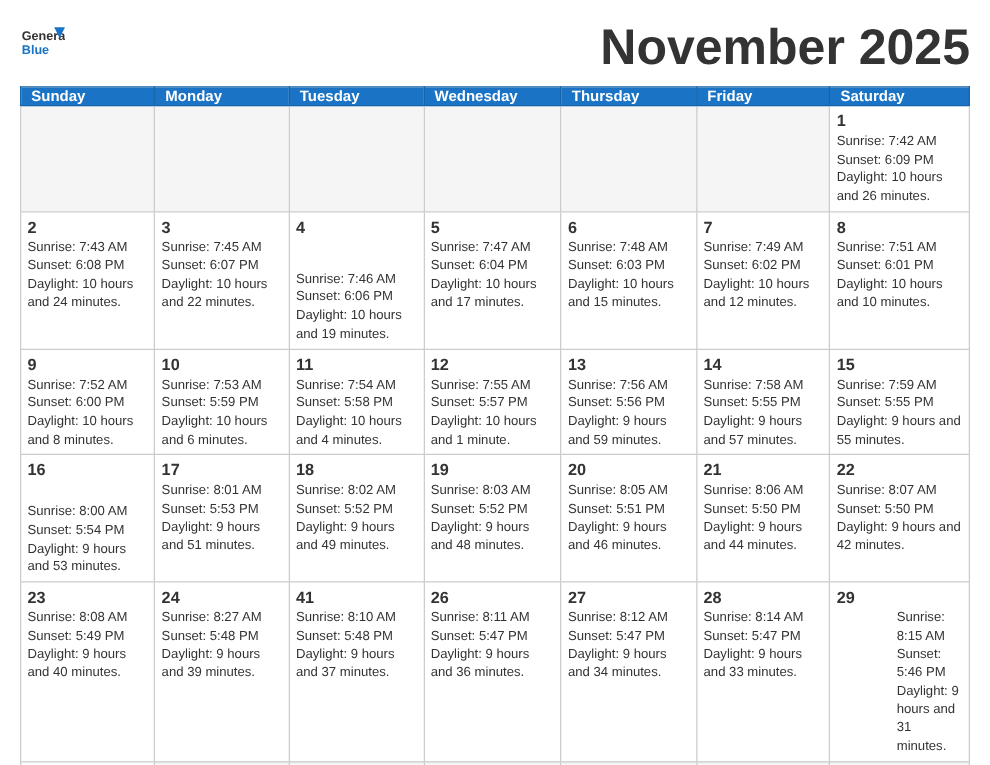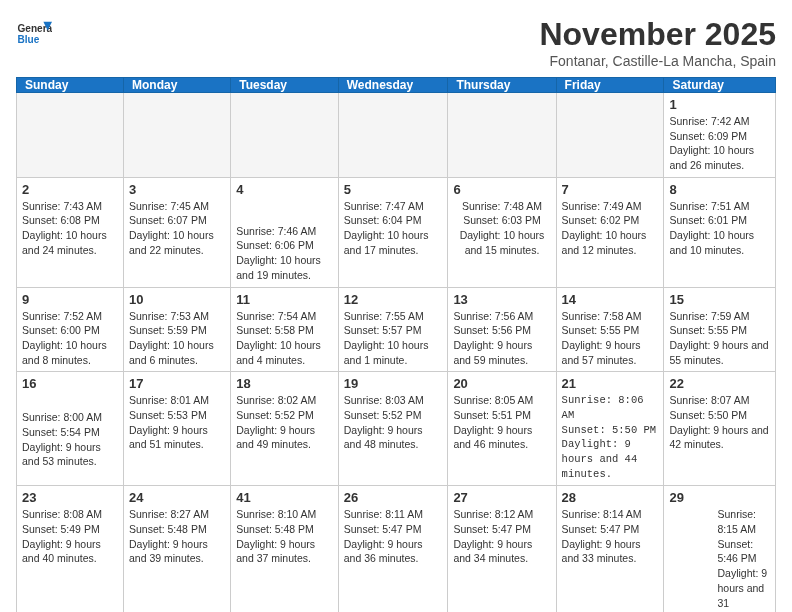--- a/index.html
+++ b/index.html
@@ -22,21 +22,21 @@
       gap: 4px;
     }
     .logo-icon {
       width: 36px;
       height: 36px;
     }
     .title-area {
       text-align: right;
     }
     .month-title {
-      font-size: 32px;
+      font-size: 40px;
       font-weight: bold;
       color: #333;
     }
     .subtitle {
       font-size: 14px;
       color: #555;
     }
     .calendar {
       width: 100%;
       border-collapse: collapse;
@@ -86,21 +86,20 @@
 <div class="header-area">
   <div class="logo">
     <svg class="logo-icon" viewBox="0 0 50 50" width="50" height="50">
       <text x="2" y="22" font-size="14" font-weight="bold" fill="#333">General</text>
       <text x="2" y="38" font-size="14" font-weight="bold" fill="#1a73c4">Blue</text>
       <polygon points="38,8 50,8 44,20" fill="#1a73c4"></polygon>
     </svg>
   </div>
   <div class="title-area">
     <div class="month-title">November 2025</div>
-    <div class="subtitle">Fontanar, Castille-La Mancha, Spain</div>
   </div>
 </div>
 
 <table class="calendar">
   <thead>
     <tr>
     <th>Sunday</th>
         <th>Monday</th>
         <th>Tuesday</th>
         <th>Wednesday</th>
@@ -144,21 +143,21 @@
 Daylight: 10 hours and 19 minutes.</div>
         </td>
         <td>
           <span class="day-number">5</span>
           <div class="day-info" style="white-space: pre-line;">Sunrise: 7:47 AM
 Sunset: 6:04 PM
 Daylight: 10 hours and 17 minutes.</div>
         </td>
         <td>
           <span class="day-number">6</span>
-          <div class="day-info" style="white-space: pre-line; text-align: center;">Sunrise: 7:48 AM
+          <div class="day-info" style="white-space: pre-line;">Sunrise: 7:48 AM
 Sunset: 6:03 PM
 Daylight: 10 hours and 15 minutes.</div>
         </td>
         <td>
           <span class="day-number">7</span>
           <div class="day-info" style="white-space: pre-line;">Sunrise: 7:49 AM
 Sunset: 6:02 PM
 Daylight: 10 hours and 12 minutes.</div>
         </td>
         <td>
@@ -238,21 +237,21 @@
 Daylight: 9 hours and 48 minutes.</div>
         </td>
         <td>
           <span class="day-number">20</span>
           <div class="day-info" style="white-space: pre-line;">Sunrise: 8:05 AM
 Sunset: 5:51 PM
 Daylight: 9 hours and 46 minutes.</div>
         </td>
         <td>
           <span class="day-number">21</span>
-          <div class="day-info" style="white-space: pre-line; font-family: Liberation Mono, monospace;">Sunrise: 8:06 AM
+          <div class="day-info" style="white-space: pre-line;">Sunrise: 8:06 AM
 Sunset: 5:50 PM
 Daylight: 9 hours and 44 minutes.</div>
         </td>
         <td>
           <span class="day-number">22</span>
           <div class="day-info" style="white-space: pre-line;">Sunrise: 8:07 AM
 Sunset: 5:50 PM
 Daylight: 9 hours and 42 minutes.</div>
         </td>
       </tr>

